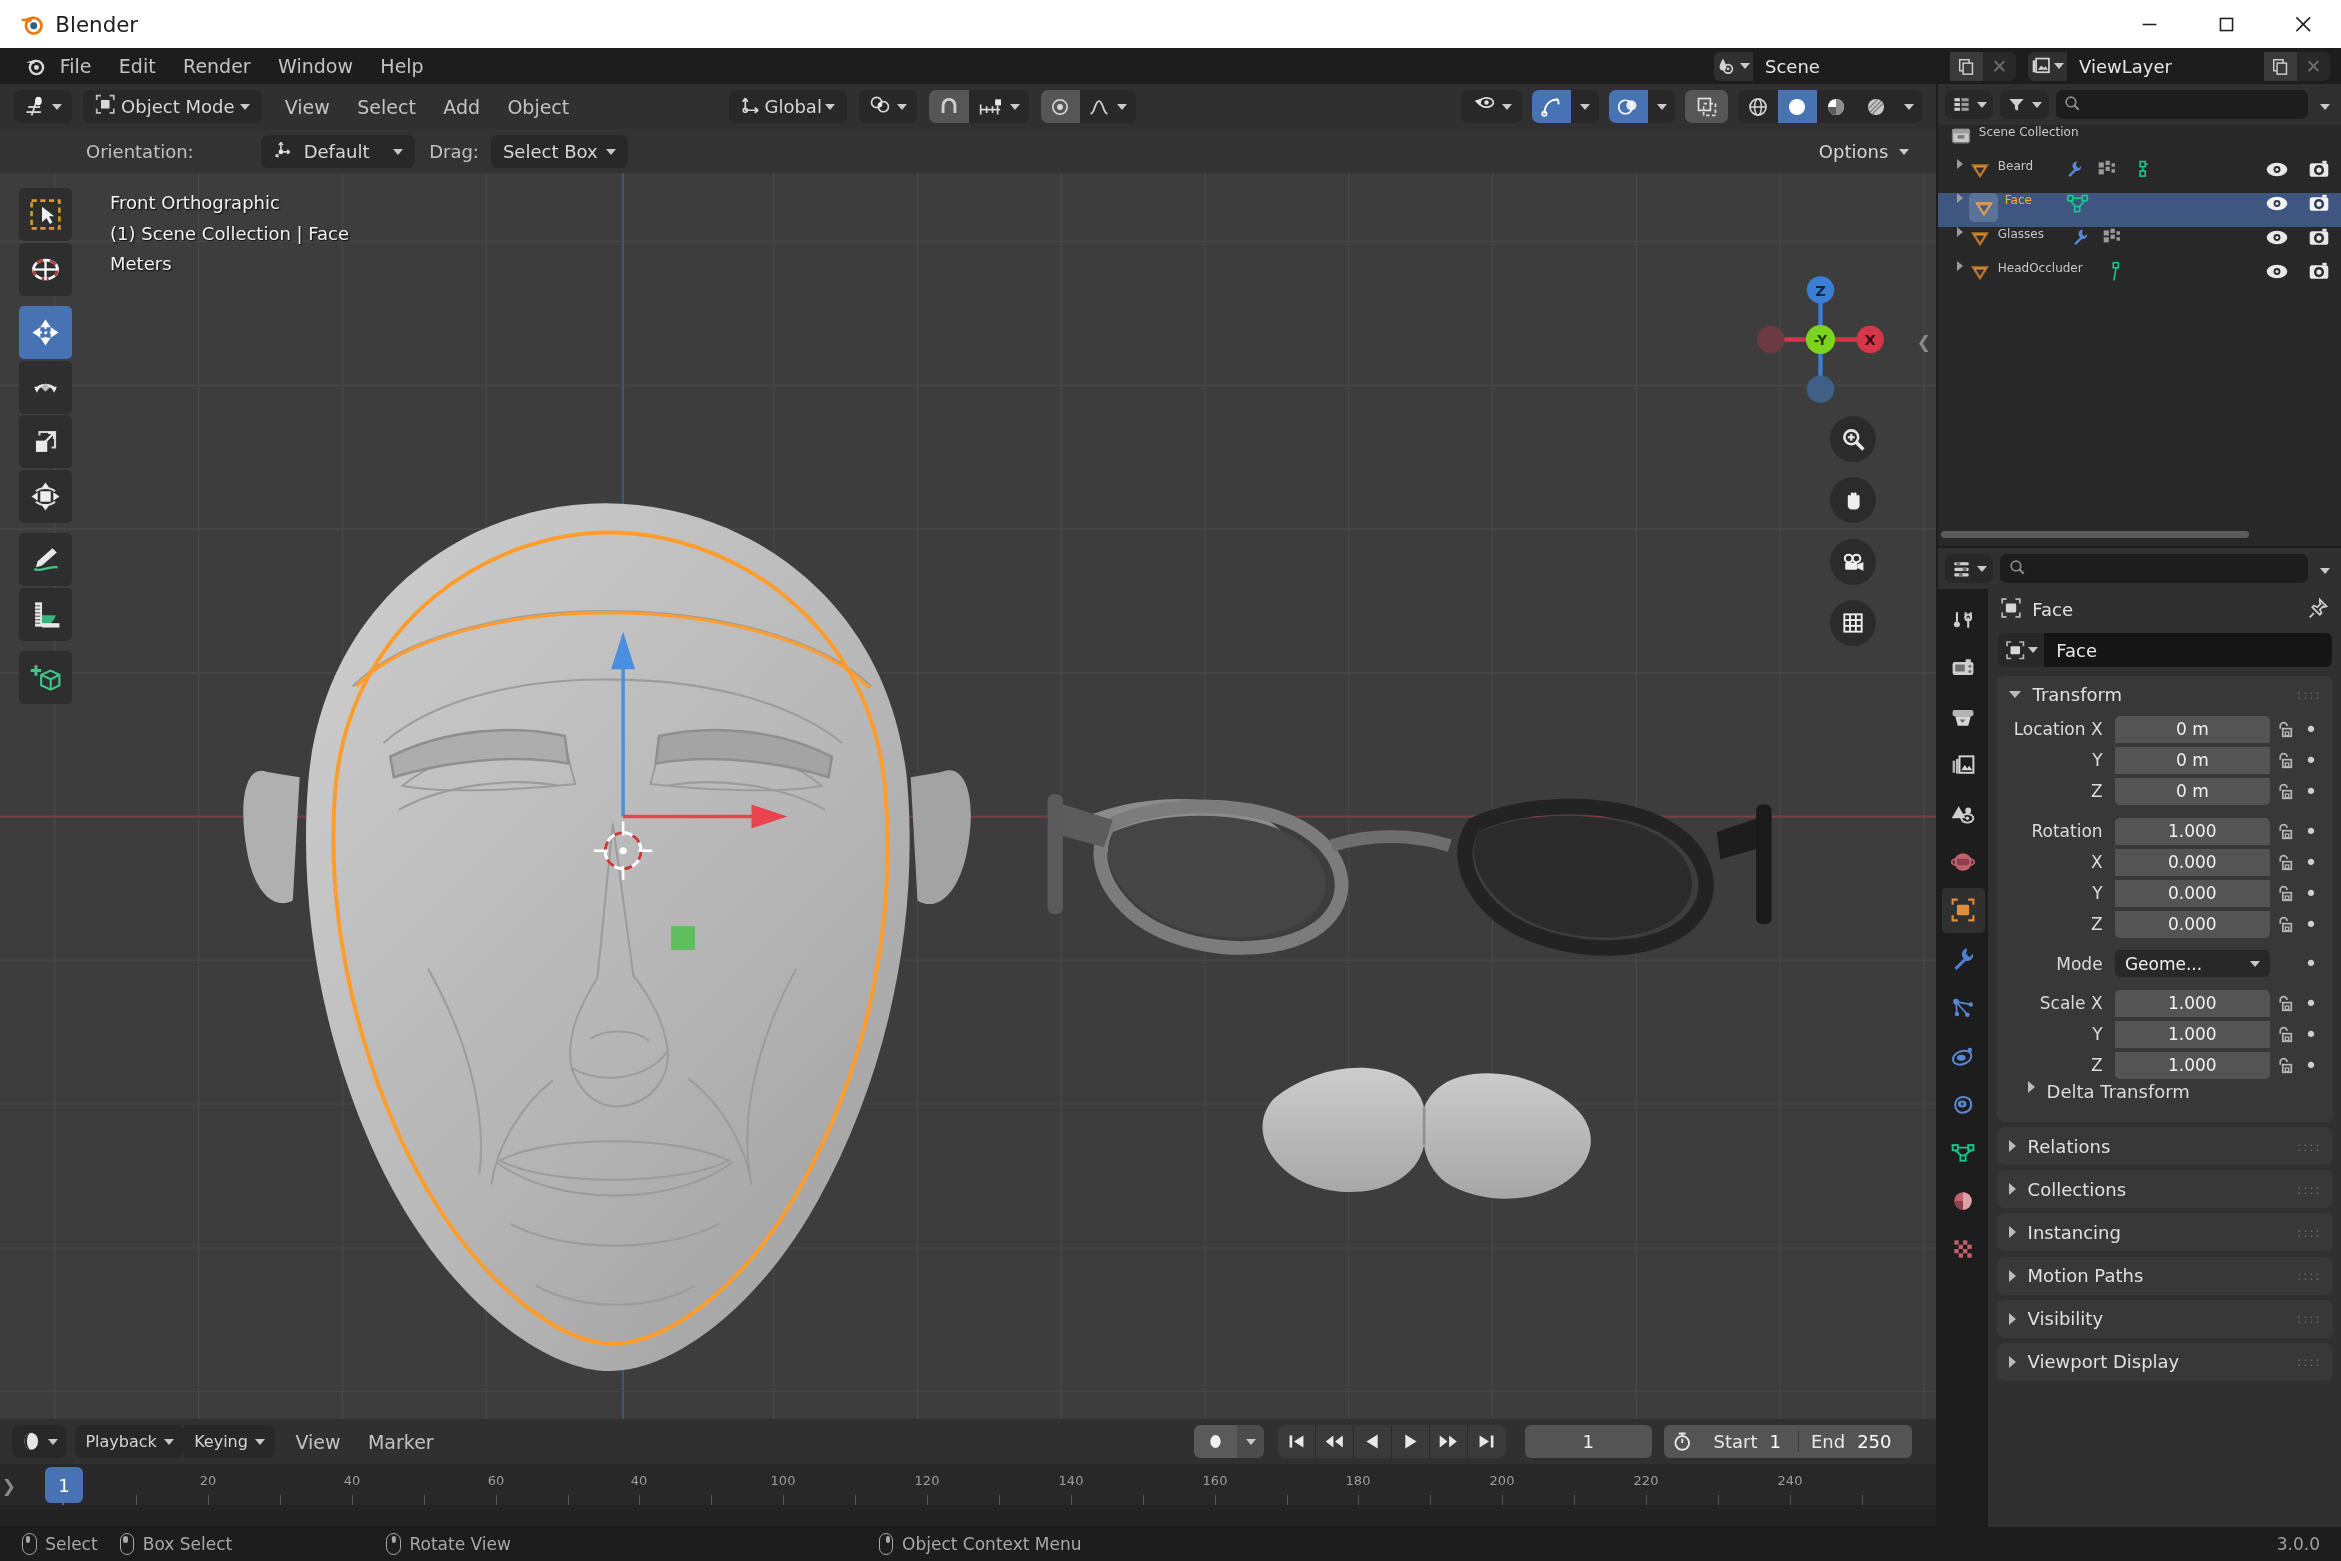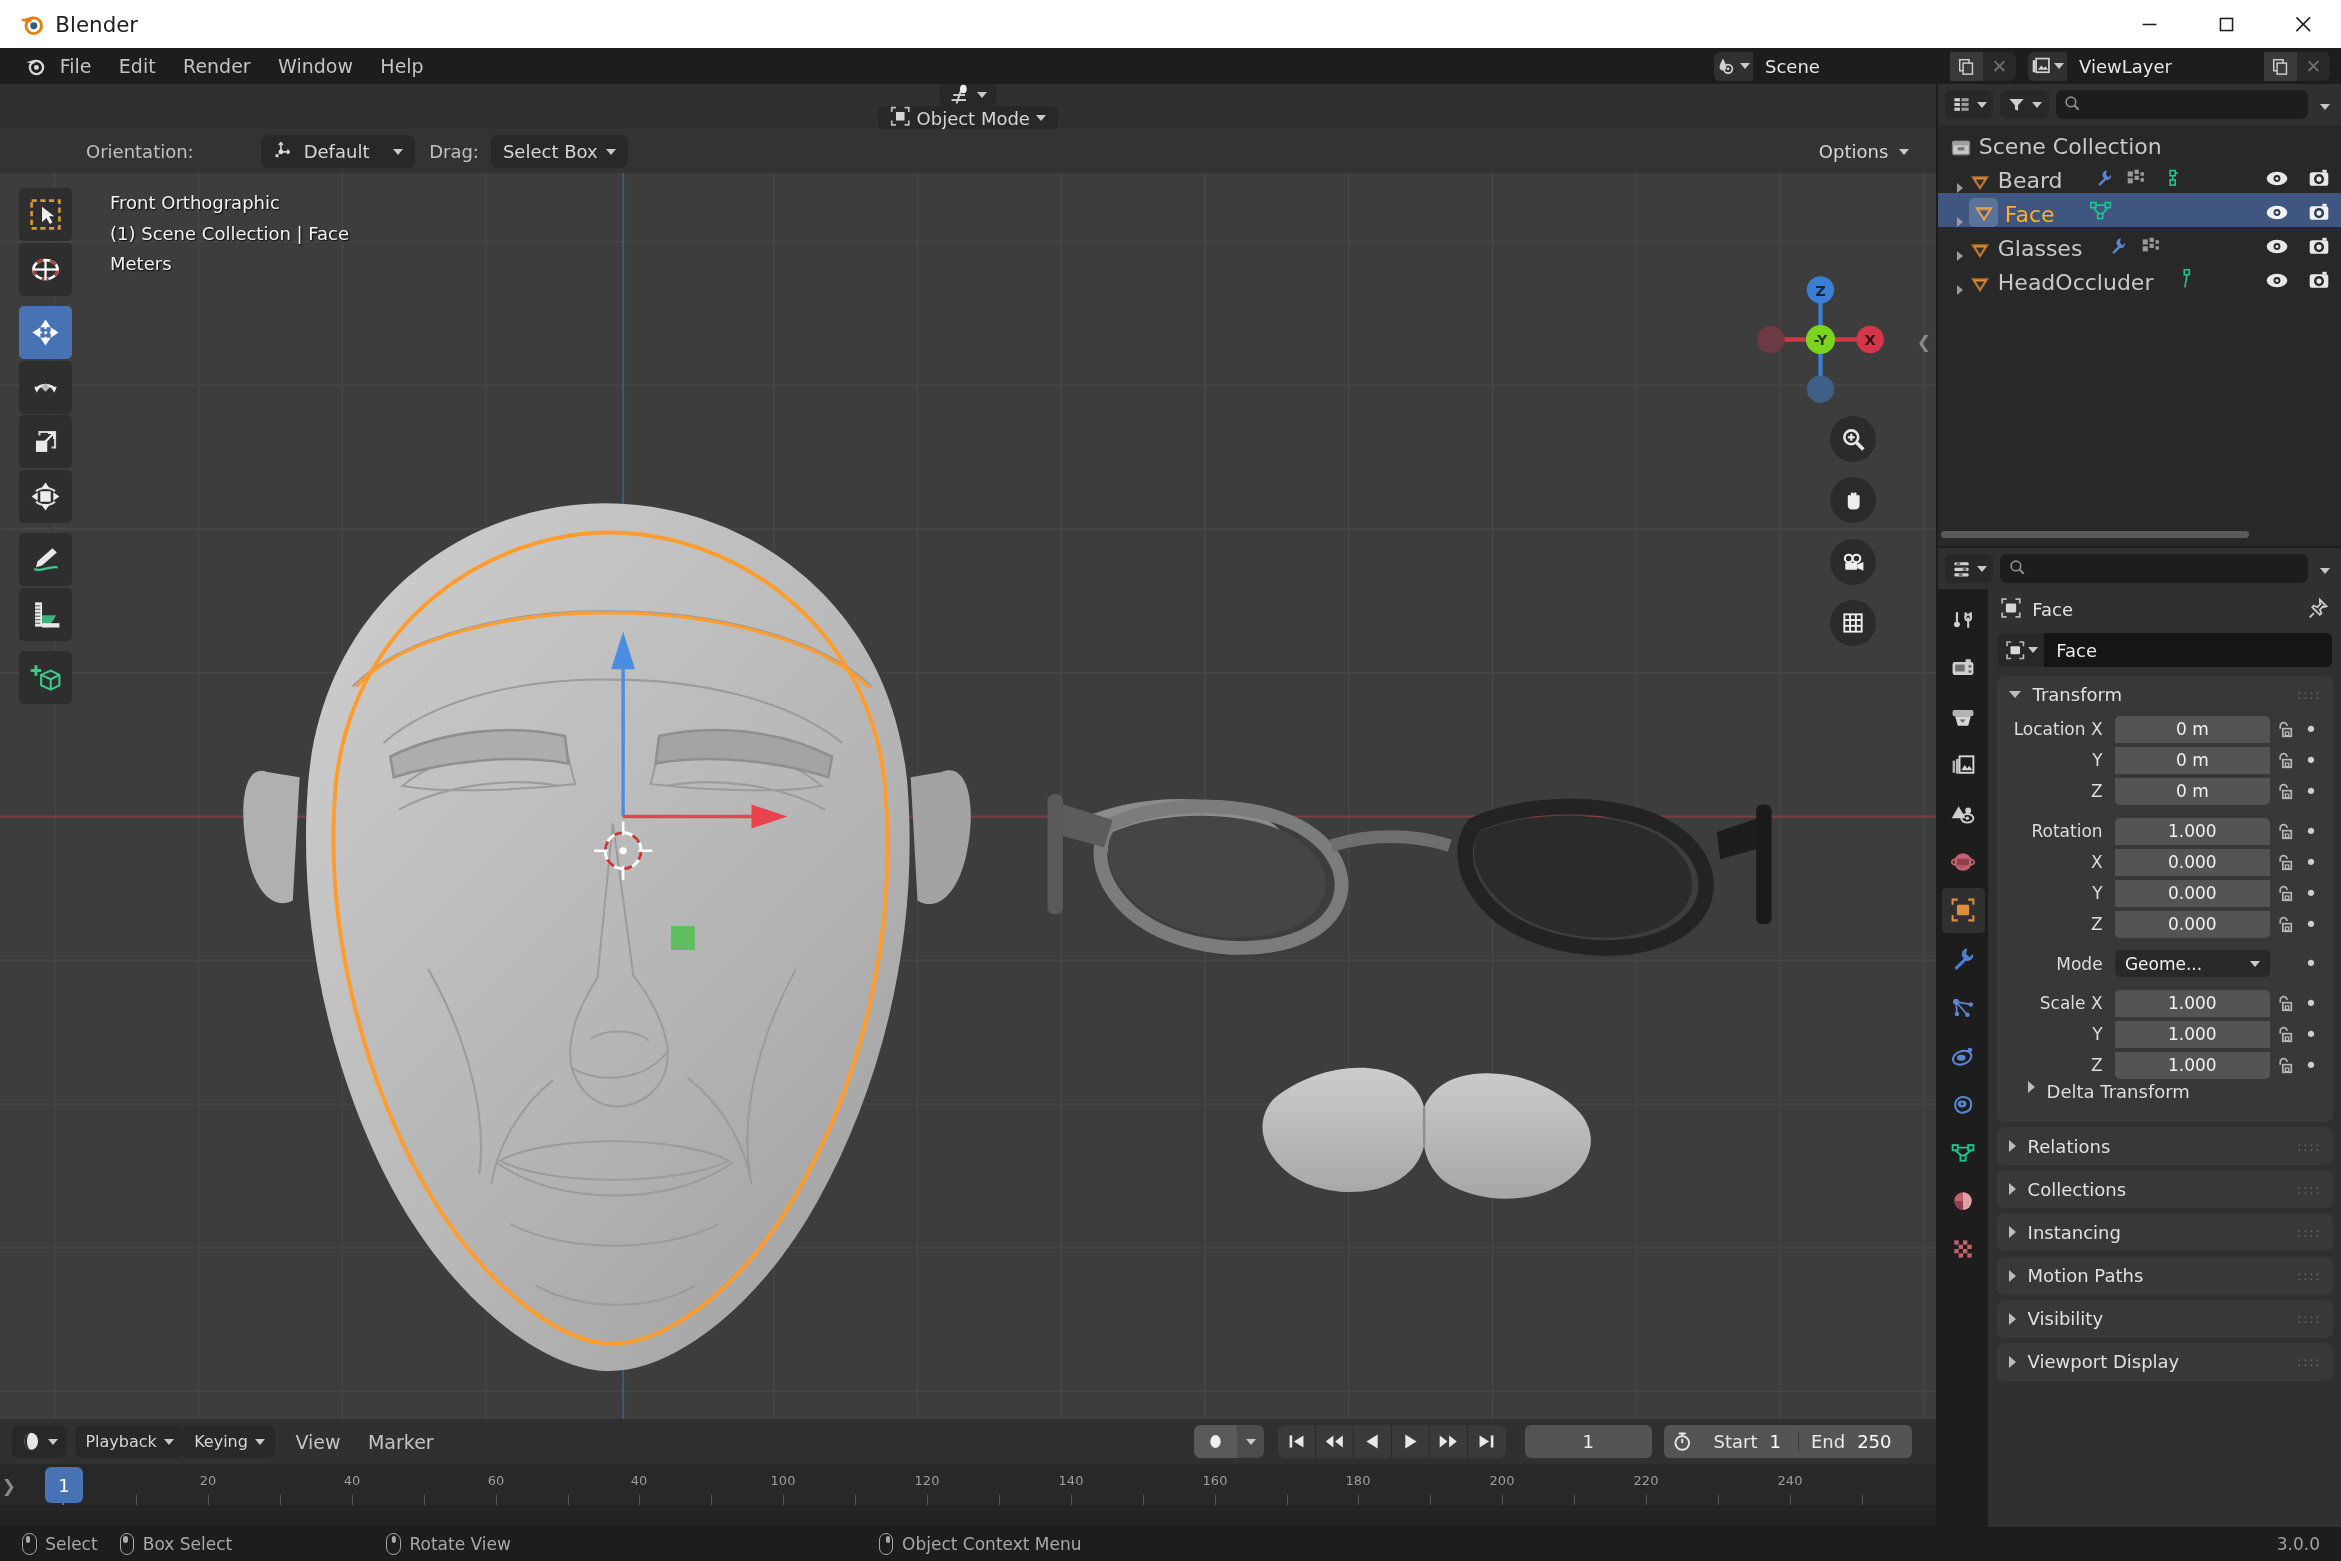--- a/index.html
+++ b/index.html
@@ -40,21 +40,21 @@
   .dblock .db-copy{ width:33px; height:29px; background:#3a3a3a;
     display:flex; align-items:center; justify-content:center; color:#cfcfcf; }
   .dblock .db-x{ width:33px; height:29px; background:#282828; border-radius:0 6px 6px 0;
     display:flex; align-items:center; justify-content:center; color:#6e6e6e; font-size:19px; }
 
   
   #viewport{ position:absolute; left:0; top:84px; width:1936px; height:1335px;
     background:#3b3b3b; overflow:hidden; }
   
   #vp-header{ position:absolute; left:0; top:0; width:1936px; height:45px;
-    background:#303030; display:flex; align-items:center;flex-direction:column; }
+    background:#303030; display:flex; align-items:center; }
   .vbtn{ height:33px; background:#282828; border-radius:6.8px; display:flex;
     align-items:center; color:#d6d6d6; font-size:18px; padding:0 8.6px; gap:6px; }
   .vbtn.plain{ background:transparent; }
   .vgrp{ display:flex; align-items:center; height:33px; background:#282828;
     border-radius:6.8px; overflow:hidden; }
   .vgrp > .seg{ height:33px; display:flex; align-items:center; justify-content:center;
     padding:0 8.6px; color:#d6d6d6; }
   .vgrp > .seg.on{ background:#4772b3; }
   .vgrp > .seg.grey{ background:#565656; }
   .chev{ width:0;height:0;border-left:5.1px solid transparent;border-right:5.1px solid transparent;
@@ -86,22 +86,22 @@
   .navb{ width:46px; height:46px; border-radius:50%; background:#2b2b2b;
     display:flex; align-items:center; justify-content:center; color:#e8e8e8; }
 
   
   #outliner{ position:absolute; left:1938px; top:84px; width:404px; height:462px;
     background:#282828; }
   #ol-header{ height:41px; background:#303030; display:flex; align-items:center;
     padding:0 6.8px; gap:6.8px; }
   .ol-search{ flex:1; height:29px; background:#1d1d1d; border-radius:6.8px;
     display:flex; align-items:center; padding:0 8.6px; gap:6.8px; color:#8d8d8d; }
-  .ol-row{ height:34px; display:flex; align-items:flex-end; padding-left:12px;
-    color:#c8c8c8; font-size:22px; gap:0; position:relative; }
+  .ol-row{ height:34px; display:flex; align-items:flex-start; padding-left:12px;
+    color:#c8c8c8; font-size:12px; gap:0; position:relative; }
   .ol-row.sel{ background:#3e5680; }
   .ol-row .disc{ width:22px; display:flex; align-items:center; justify-content:center; }
   .ol-row .oname{ margin-left:6.8px; white-space:nowrap; }
   .ol-row.sel .oname{ color:#ffaf29; }
   .ol-row .ol-right{ position:absolute; right:12px; display:flex; align-items:center; gap:19px; }
   .tri-rt{ width:0;height:0;border-top:5.1px solid transparent;border-bottom:5.1px solid transparent;
     border-left:6.8px solid #9a9a9a; }
   #ol-scroll{ position:absolute; left:1941px; top:531px; width:397px; height:6.8px; }
   #ol-scroll .bar{ height:6.8px; background:#5b5b5b; border-radius:3.4px; width:308px; }
 

